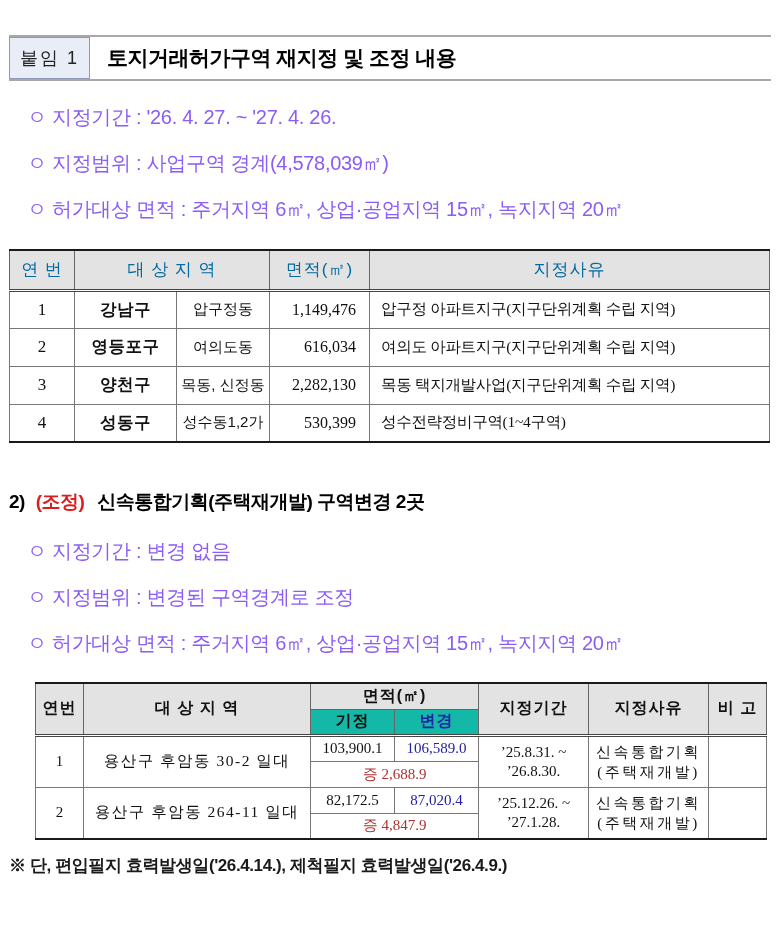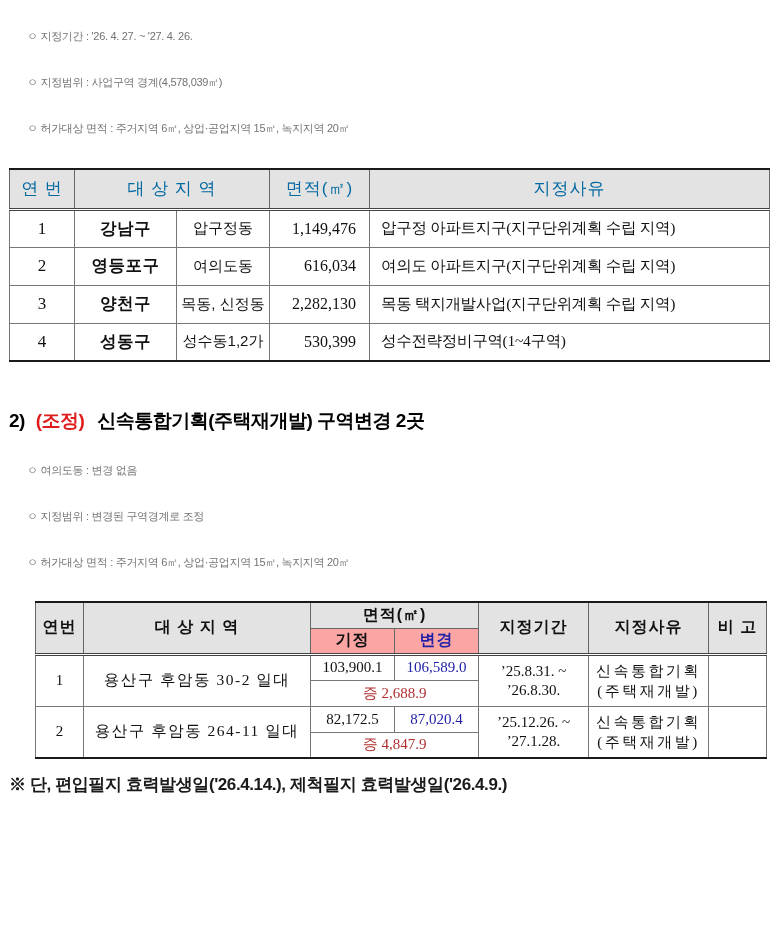--- a/index.html
+++ b/index.html
@@ -24,21 +24,21 @@
   .doc-title {
     margin-left: 17px; font-size: 21px; font-weight: 800; letter-spacing: -0.5px; color: #000;
   }
 
   
   .section-heading { margin: 19px 0 0 9px; font-size: 19px; font-weight: 800; letter-spacing: -0.5px; color:#000; }
   .section-heading .num { margin-right: 6px; }
   .tag-red { color: #e01d1d; margin-right: 8px; }
 
   
-  .bullet { margin: 22px 0 0 27px; font-size: 11px; letter-spacing: -0.3px; line-height: 24px; color:#737373; }
+  .bullet { margin: 22px 0 0 27px; font-size: 20px; letter-spacing: -0.3px; line-height: 24px; color:#8b5cf6; }
   .bullet.first { margin-top: 24px; }
 
   
   table.t1 {
     border-collapse: collapse; table-layout: fixed;
     width: 760px; margin: 28px 0 0 9px;
     border-top: 2.5px solid #1a1a1a; border-bottom: 2.5px solid #1a1a1a;
   }
   .t1 th {
     background: #e3e3e3; border: 1px solid #666; border-bottom: 3px double #444;
@@ -54,38 +54,42 @@
   
   table.t2 {
     border-collapse: collapse; table-layout: fixed;
     width: 731px; margin: 27px 0 0 35px;
     border-top: 2.5px solid #1a1a1a; border-bottom: 2.5px solid #1a1a1a;
   }
   .t2 th {
     background: #e3e3e3; border: 1px solid #666;
     height: 26px; font-size: 16px; font-weight: 700; letter-spacing: 1px; color:#111;
   }
-  .t2 th.sub { background: #fca5a5; font-weight: 600; }
+  .t2 th.sub { background: #14b8a6; font-weight: 600; }
   .t2 th.hdr-bottom { border-bottom: 3px double #444; }
   .t2 th.blue-text { color: #2222a8; }
   .t2 td { border: 1px solid #777; height: 26px; vertical-align: middle; font-family: "Liberation Serif", serif; font-size: 15px; text-align: center; }
   .t2 .c2-region { letter-spacing: 1.5px; font-size: 15.5px; }
   .t2 .c2-after  { color: #2222a8; }
   .t2 .c2-change { color: #b03030; }
   .t2 .c2-period div { line-height: 19px; }
   .t2 .c2-reason div { line-height: 20px; letter-spacing: 2.5px; }
 
   
   .footnote { margin: 14px 0 0 9px; font-size: 17px; font-weight: 600; letter-spacing: -0.4px; color:#1a1a1a; }
 </style>
 </head>
 <body>
 
 <div class="page">
 
+  <div class="doc-header">
+    <div class="badge">붙임 1</div>
+    <div class="doc-title">토지거래허가구역 재지정 및 조정 내용</div>
+  </div>
 
 
   <div class="bullet first">ㅇ 지정기간 : '26. 4. 27. ~ '27. 4. 26.</div>
   <div class="bullet">ㅇ 지정범위 : 사업구역 경계(4,578,039㎡)</div>
   <div class="bullet">ㅇ 허가대상 면적 : 주거지역 6㎡, 상업·공업지역 15㎡, 녹지지역 20㎡</div>
 
   <table class="t1">
     <colgroup>
       <col style="width:65px">
         <col style="width:102px">
@@ -132,21 +136,21 @@
       </tr>
     </tbody>
   </table>
 
   <div class="section-heading" style="margin-top:46px;">
     <span class="num">2)</span>
     <span class="tag-red">(조정)</span>
     <span>신속통합기획(주택재개발) 구역변경 2곳</span>
   </div>
 
-  <div class="bullet first">ㅇ 여의도동 : 변경 없음</div>
+  <div class="bullet first">ㅇ 지정기간 : 변경 없음</div>
   <div class="bullet">ㅇ 지정범위 : 변경된 구역경계로 조정</div>
   <div class="bullet">ㅇ 허가대상 면적 : 주거지역 6㎡, 상업·공업지역 15㎡, 녹지지역 20㎡</div>
 
   <table class="t2">
     <colgroup>
       <col style="width:48px">
         <col style="width:227px">
         <col style="width:84px">
         <col style="width:84px">
         <col style="width:110px">

